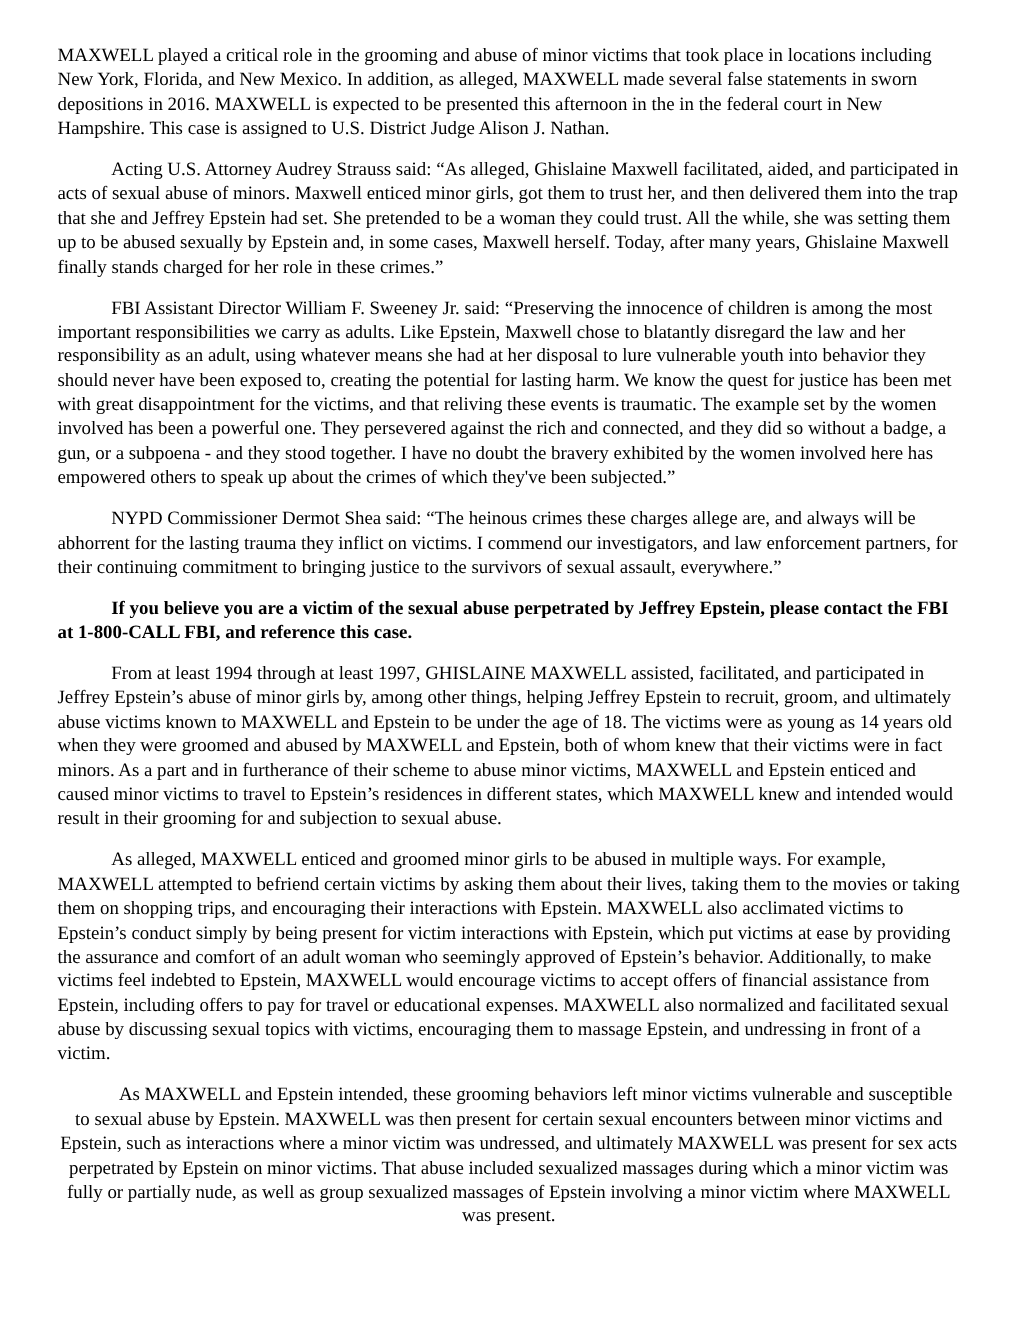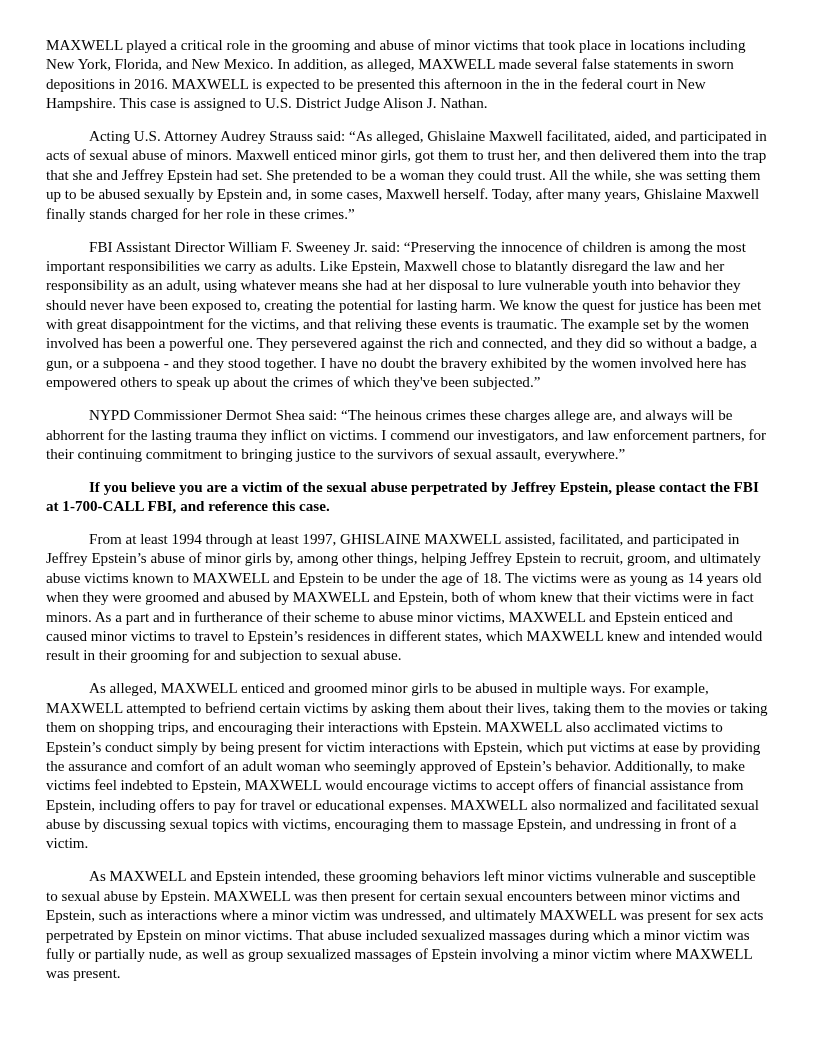--- a/index.html
+++ b/index.html
@@ -31,20 +31,21 @@
     text-indent: 43px;
   }
   p.para.noindent {
     text-indent: 0;
   }
   p.para.bold {
     font-weight: bold;
   }
   p.para.last {
     margin-bottom: 4px;
+    text-align: center;
   }
   sup.fnref {
     font-size: 10.5px;
     vertical-align: super;
     line-height: 0;
   }
   sup.fnref a {
     color: #0000cc;
     text-decoration: underline;
   }
@@ -56,21 +57,21 @@
   <div class="doc-body">
 
     <p class="para noindent">MAXWELL played a critical role in the grooming and abuse of minor victims that took place in locations including New York, Florida, and New Mexico.  In addition, as alleged, MAXWELL made several false statements in sworn depositions in 2016.  MAXWELL is expected to be presented this afternoon in the in the federal court in New Hampshire. This case is assigned to U.S. District Judge Alison J. Nathan.</p>
 
     <p class="para">Acting U.S. Attorney Audrey Strauss said:  “As alleged, Ghislaine Maxwell facilitated, aided, and participated in acts of sexual abuse of minors.  Maxwell enticed minor girls, got them to trust her, and then delivered them into the trap that she and Jeffrey Epstein had set. She pretended to be a woman they could trust. All the while, she was setting them up to be abused sexually by Epstein and, in some cases, Maxwell herself. Today, after many years, Ghislaine Maxwell finally stands charged for her role in these crimes.”</p>
 
     <p class="para">FBI Assistant Director William F. Sweeney Jr. said:  “Preserving the innocence of children is among the most important responsibilities we carry as adults.  Like Epstein, Maxwell chose to blatantly disregard the law and her responsibility as an adult, using whatever means she had at her disposal to lure vulnerable youth into behavior they should never have been exposed to, creating the potential for lasting harm. We know the quest for justice has been met with great disappointment for the victims, and that reliving these events is traumatic. The example set by the women involved has been a powerful one. They persevered against the rich and connected, and they did so without a badge, a gun, or a subpoena - and they stood together. I have no doubt the bravery exhibited by the women involved here has empowered others to speak up about the crimes of which they've been subjected.”</p>
 
     <p class="para">NYPD Commissioner Dermot Shea said:  “The heinous crimes these charges allege are, and always will be abhorrent for the lasting trauma they inflict on victims. I commend our investigators, and law enforcement partners, for their continuing commitment to bringing justice to the survivors of sexual assault, everywhere.”</p>
 
-    <p class="para bold">If you believe you are a victim of the sexual abuse perpetrated by Jeffrey Epstein, please contact the FBI at 1-700-CALL FBI, and reference this case.</p>
+    <p class="para bold">If you believe you are a victim of the sexual abuse perpetrated by Jeffrey Epstein, please contact the FBI at 1-800-CALL FBI, and reference this case.</p>
 
 
     <p class="para">From at least 1994 through at least 1997, GHISLAINE MAXWELL assisted, facilitated, and participated in Jeffrey Epstein’s abuse of minor girls by, among other things, helping Jeffrey Epstein to recruit, groom, and ultimately abuse victims known to MAXWELL and Epstein to be under the age of 18.  The victims were as young as 14 years old when they were groomed and abused by MAXWELL and Epstein, both of whom knew that their victims were in fact minors.  As a part and in furtherance of their scheme to abuse minor victims, MAXWELL and Epstein enticed and caused minor victims to travel to Epstein’s residences in different states, which MAXWELL knew and intended would result in their grooming for and subjection to sexual abuse.</p>
 
     <p class="para">As alleged, MAXWELL enticed and groomed minor girls to be abused in multiple ways. For example, MAXWELL attempted to befriend certain victims by asking them about their lives, taking them to the movies or taking them on shopping trips, and encouraging their interactions with Epstein.  MAXWELL also acclimated victims to Epstein’s conduct simply by being present for victim interactions with Epstein, which put victims at ease by providing the assurance and comfort of an adult woman who seemingly approved of Epstein’s behavior. Additionally, to make victims feel indebted to Epstein, MAXWELL would encourage victims to accept offers of financial assistance from Epstein, including offers to pay for travel or educational expenses.  MAXWELL also normalized and facilitated sexual abuse by discussing sexual topics with victims, encouraging them to massage Epstein, and undressing in front of a victim.</p>
 
     <p class="para last">As MAXWELL and Epstein intended, these grooming behaviors left minor victims vulnerable and susceptible to sexual abuse by Epstein.  MAXWELL was then present for certain sexual encounters between minor victims and Epstein, such as interactions where a minor victim was undressed, and ultimately MAXWELL was present for sex acts perpetrated by Epstein on minor victims.  That abuse included sexualized massages during which a minor victim was fully or partially nude, as well as group sexualized massages of Epstein involving a minor victim where MAXWELL was present.</p>
 
   </div>
 </div>

